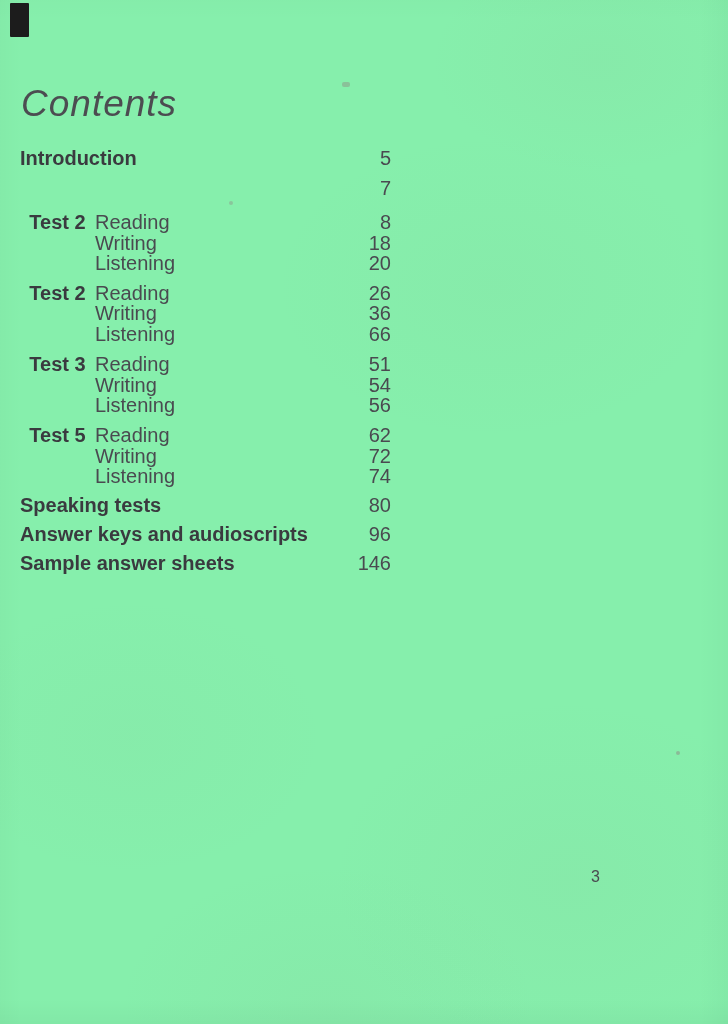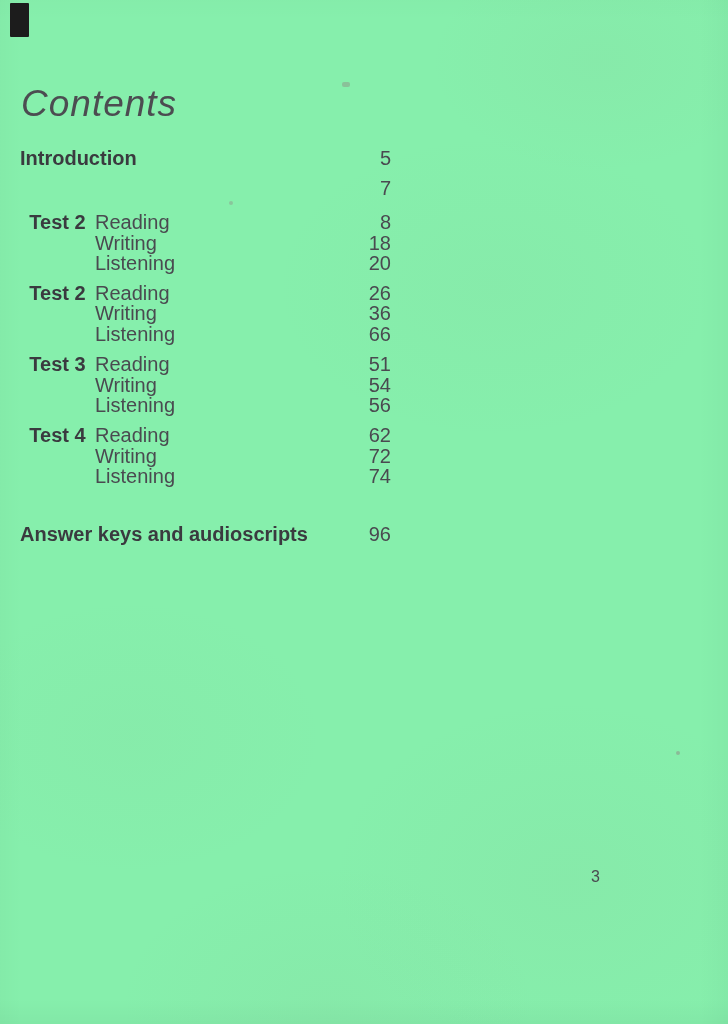--- a/index.html
+++ b/index.html
@@ -152,33 +152,41 @@
   <div class="row cont" style="top:375px">
     <span class="sub">Writing</span>
     <span class="num">54</span>
   </div>
   <div class="row cont" style="top:395px">
     <span class="sub">Listening</span>
     <span class="num">56</span>
   </div>
 
   <div class="row" style="top:425px">
-    <span class="test">Test 4</span>
+    <span class="test">Test 5</span>
     <span class="sub">Reading</span>
     <span class="num">62</span>
   </div>
   <div class="row cont" style="top:446px">
     <span class="sub">Writing</span>
     <span class="num">72</span>
   </div>
   <div class="row cont" style="top:466px">
     <span class="sub">Listening</span>
     <span class="num">74</span>
   </div>
 
+  <div class="row" style="top:495px">
+    <span class="lbl">Speaking tests</span>
+    <span class="num">80</span>
+  </div>
   <div class="row" style="top:524px">
     <span class="lbl">Answer keys and audioscripts</span>
     <span class="num">96</span>
+  </div>
+  <div class="row" style="top:553px">
+    <span class="lbl">Sample answer sheets</span>
+    <span class="num">146</span>
   </div>
 
   <div class="folio">3</div>
 
 </div>
 
 </body></html>

